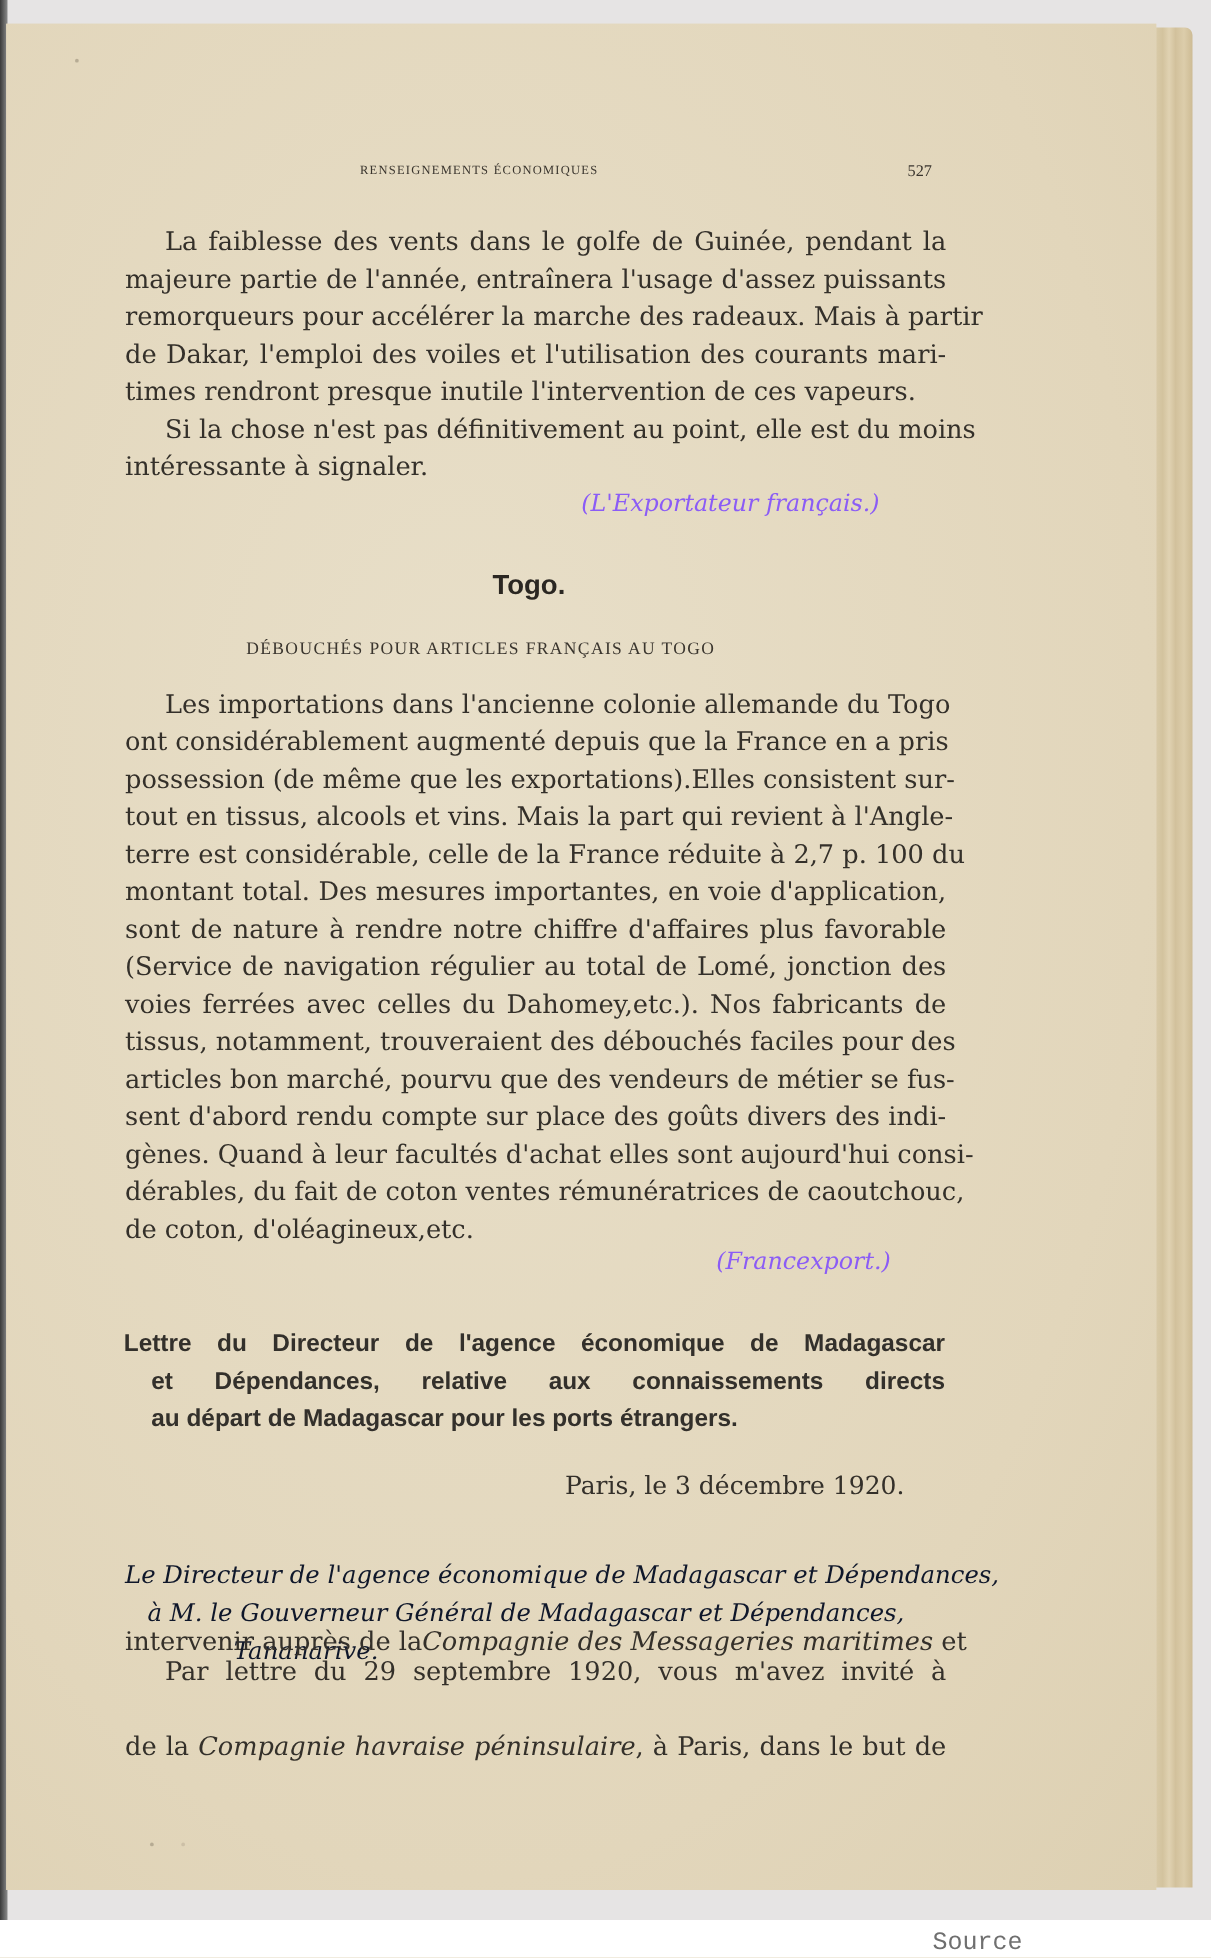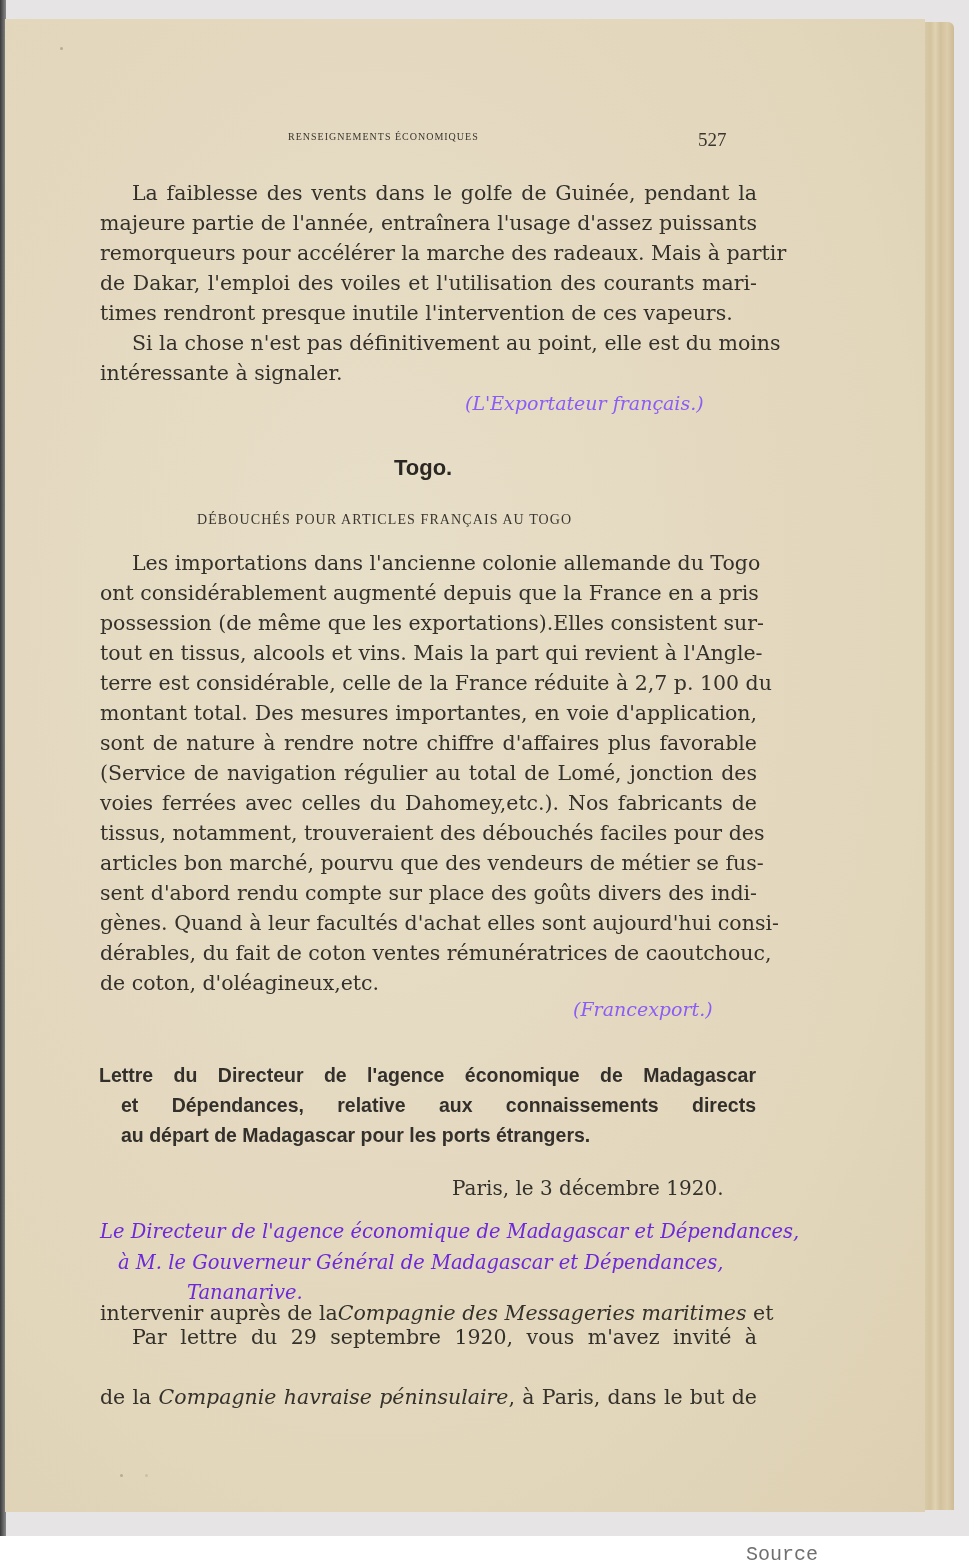--- a/index.html
+++ b/index.html
@@ -30,32 +30,32 @@
       position: absolute; color: #2e2a25; white-space: nowrap;
       font-family: "Liberation Serif", serif;
       font-size: 21px;
     }
     .running-head {
       position: absolute; top: 131px; left: 288px;
       font-family: "Liberation Serif", serif; font-size: 10px; letter-spacing: 1px;
       color: #3a352e;
     }
     .page-number {
-      position: absolute; top: 129px; left: 698px;
-      font-family: "Liberation Serif", serif; font-size: 19px; color: #3a352e;
+      position: absolute; top: 129px; left: 726px;
+      font-family: "Liberation Serif", serif; font-size: 13px; color: #3a352e;
     }
     .line { position: absolute; left: 100px; width: 657px; font-size: 20.5px; line-height: 30px; color: #34302a; text-align: justify; text-align-last: justify; white-space: nowrap; }
     .line.indent { left: 132px; width: 625px; }
     .line.last { text-align-last: left; }
     .attribution { position: absolute; font-style: italic; font-size: 19px; color: #8b5cf6; }
     .heading-togo { position: absolute; top: 455px; left: 394px; font-family: Liberation Sans, sans-serif; font-weight: bold; font-size: 22px; color: #2b2722; }
     .subheading { position: absolute; top: 512px; left: 197px; font-size: 14px; letter-spacing: 1.1px; color: #3a352e; }
     .letter-title { position: absolute; font-family: "Liberation Sans", sans-serif; font-weight: bold; font-size: 19.5px; color: #33302b; white-space: nowrap; text-align: justify; text-align-last: justify; }
     .dateline { position: absolute; top: 1176px; left: 452px; font-size: 20px; color: #34302a; }
-    .addr { position: absolute; font-style: italic; font-size: 19.5px; color: #6d28d9; white-space: nowrap; }
+    .addr { position: absolute; font-style: italic; font-size: 19.5px; color: #0f172a; white-space: nowrap; margin-top: 28px; }
     .source-caption {
       position: absolute; left: 746px; top: 1543px;
       font-family: Liberation Mono, monospace; font-size: 20px; color: #6f6f6f;
     }
     .speck { position: absolute; width: 3px; height: 3px; border-radius: 50%; background: #9a8f7a; opacity: .6; }
   </style>
 </head>
 <body>
 
 <div class="scan-bg"></div>

